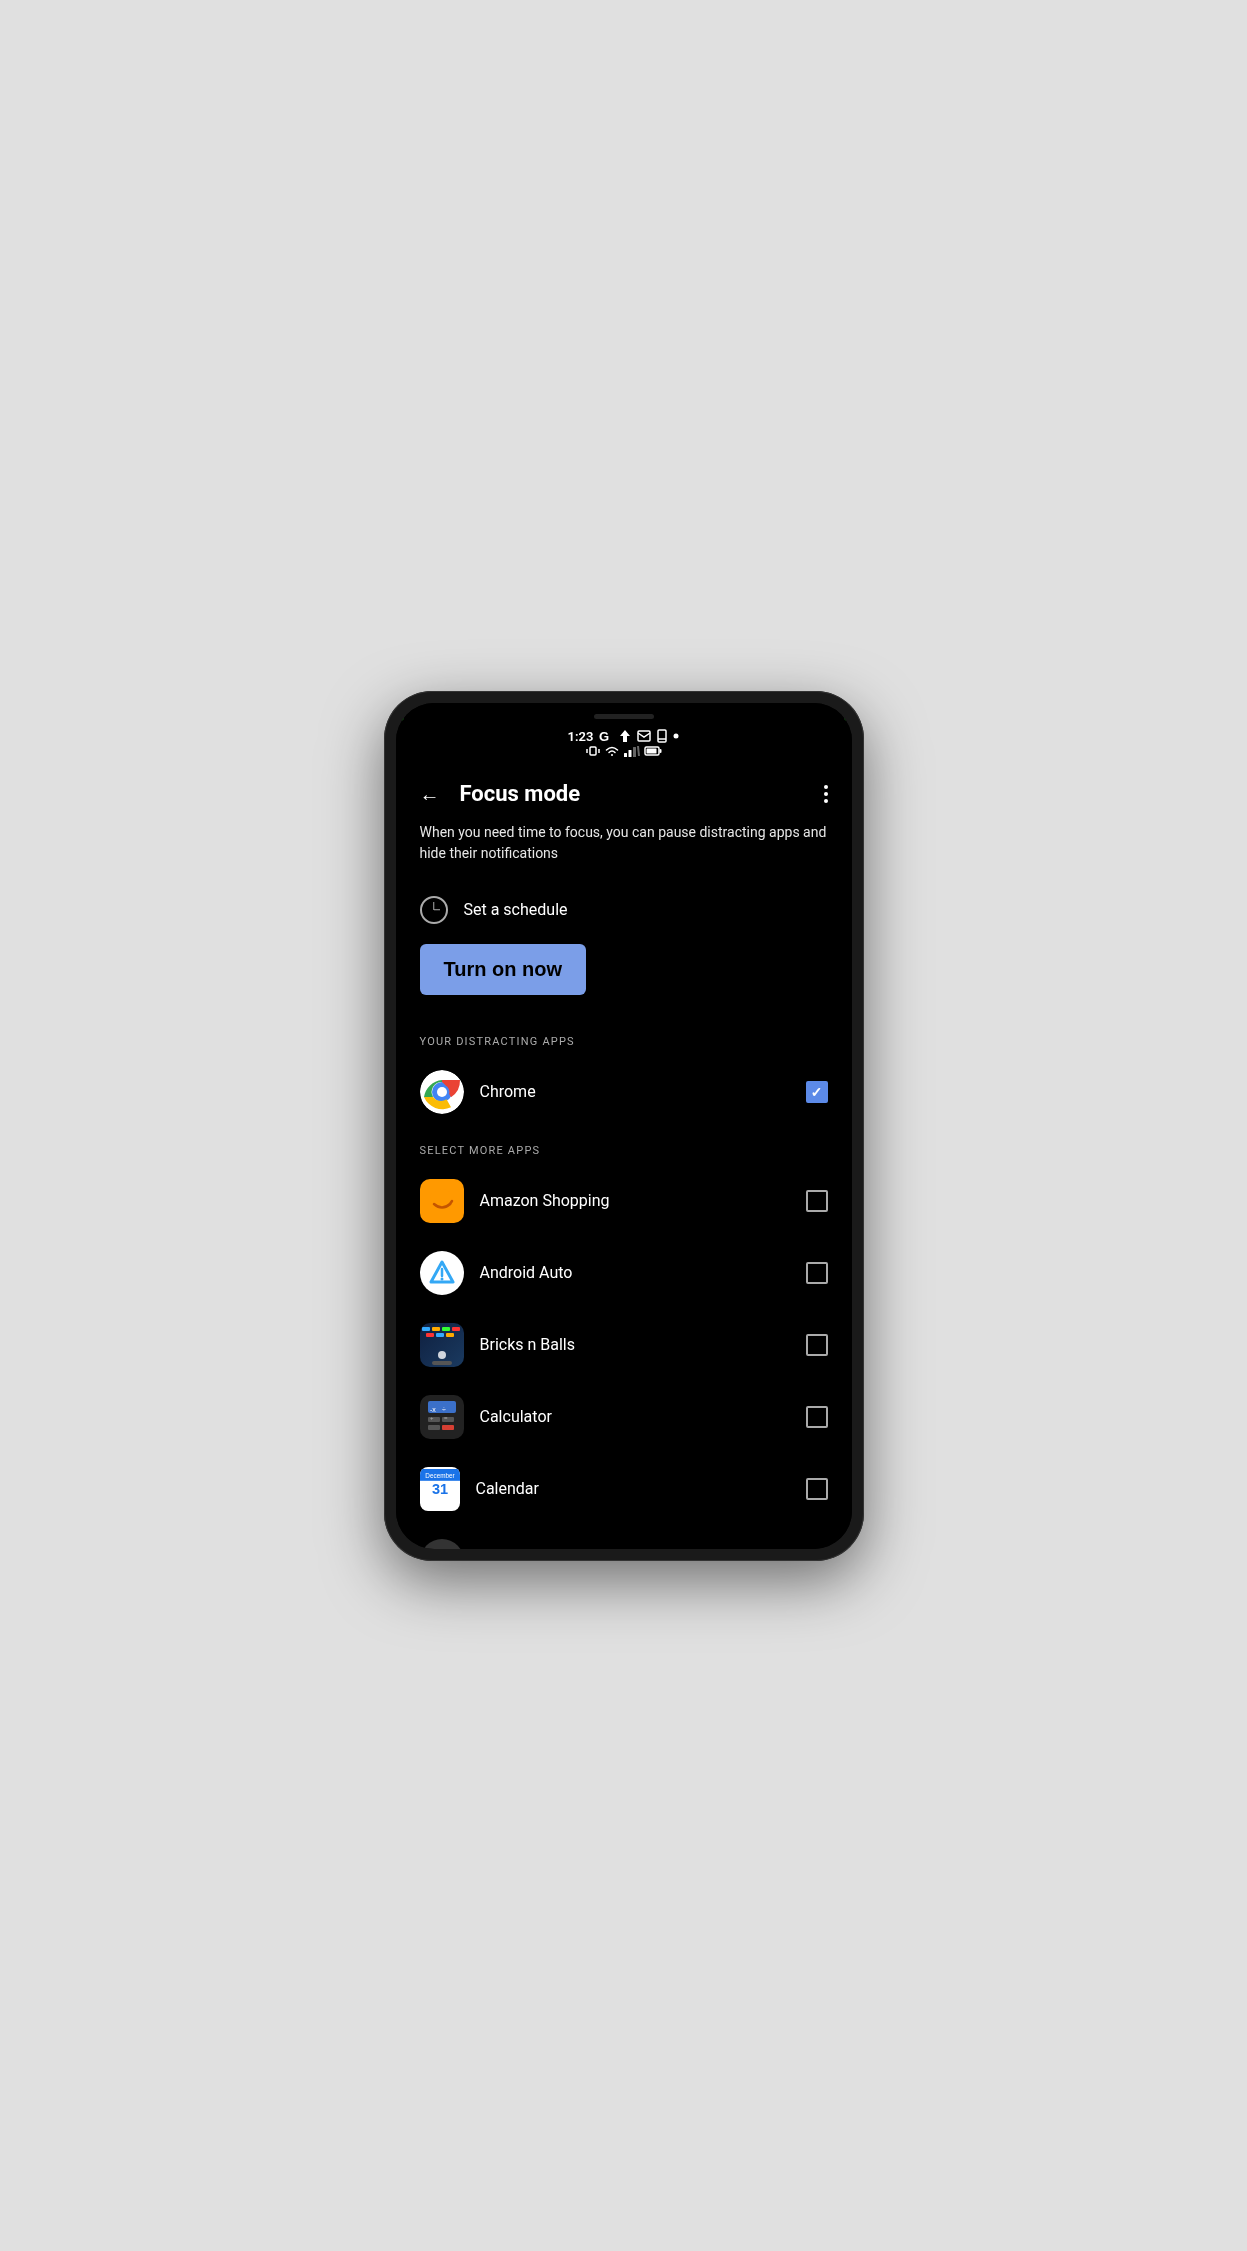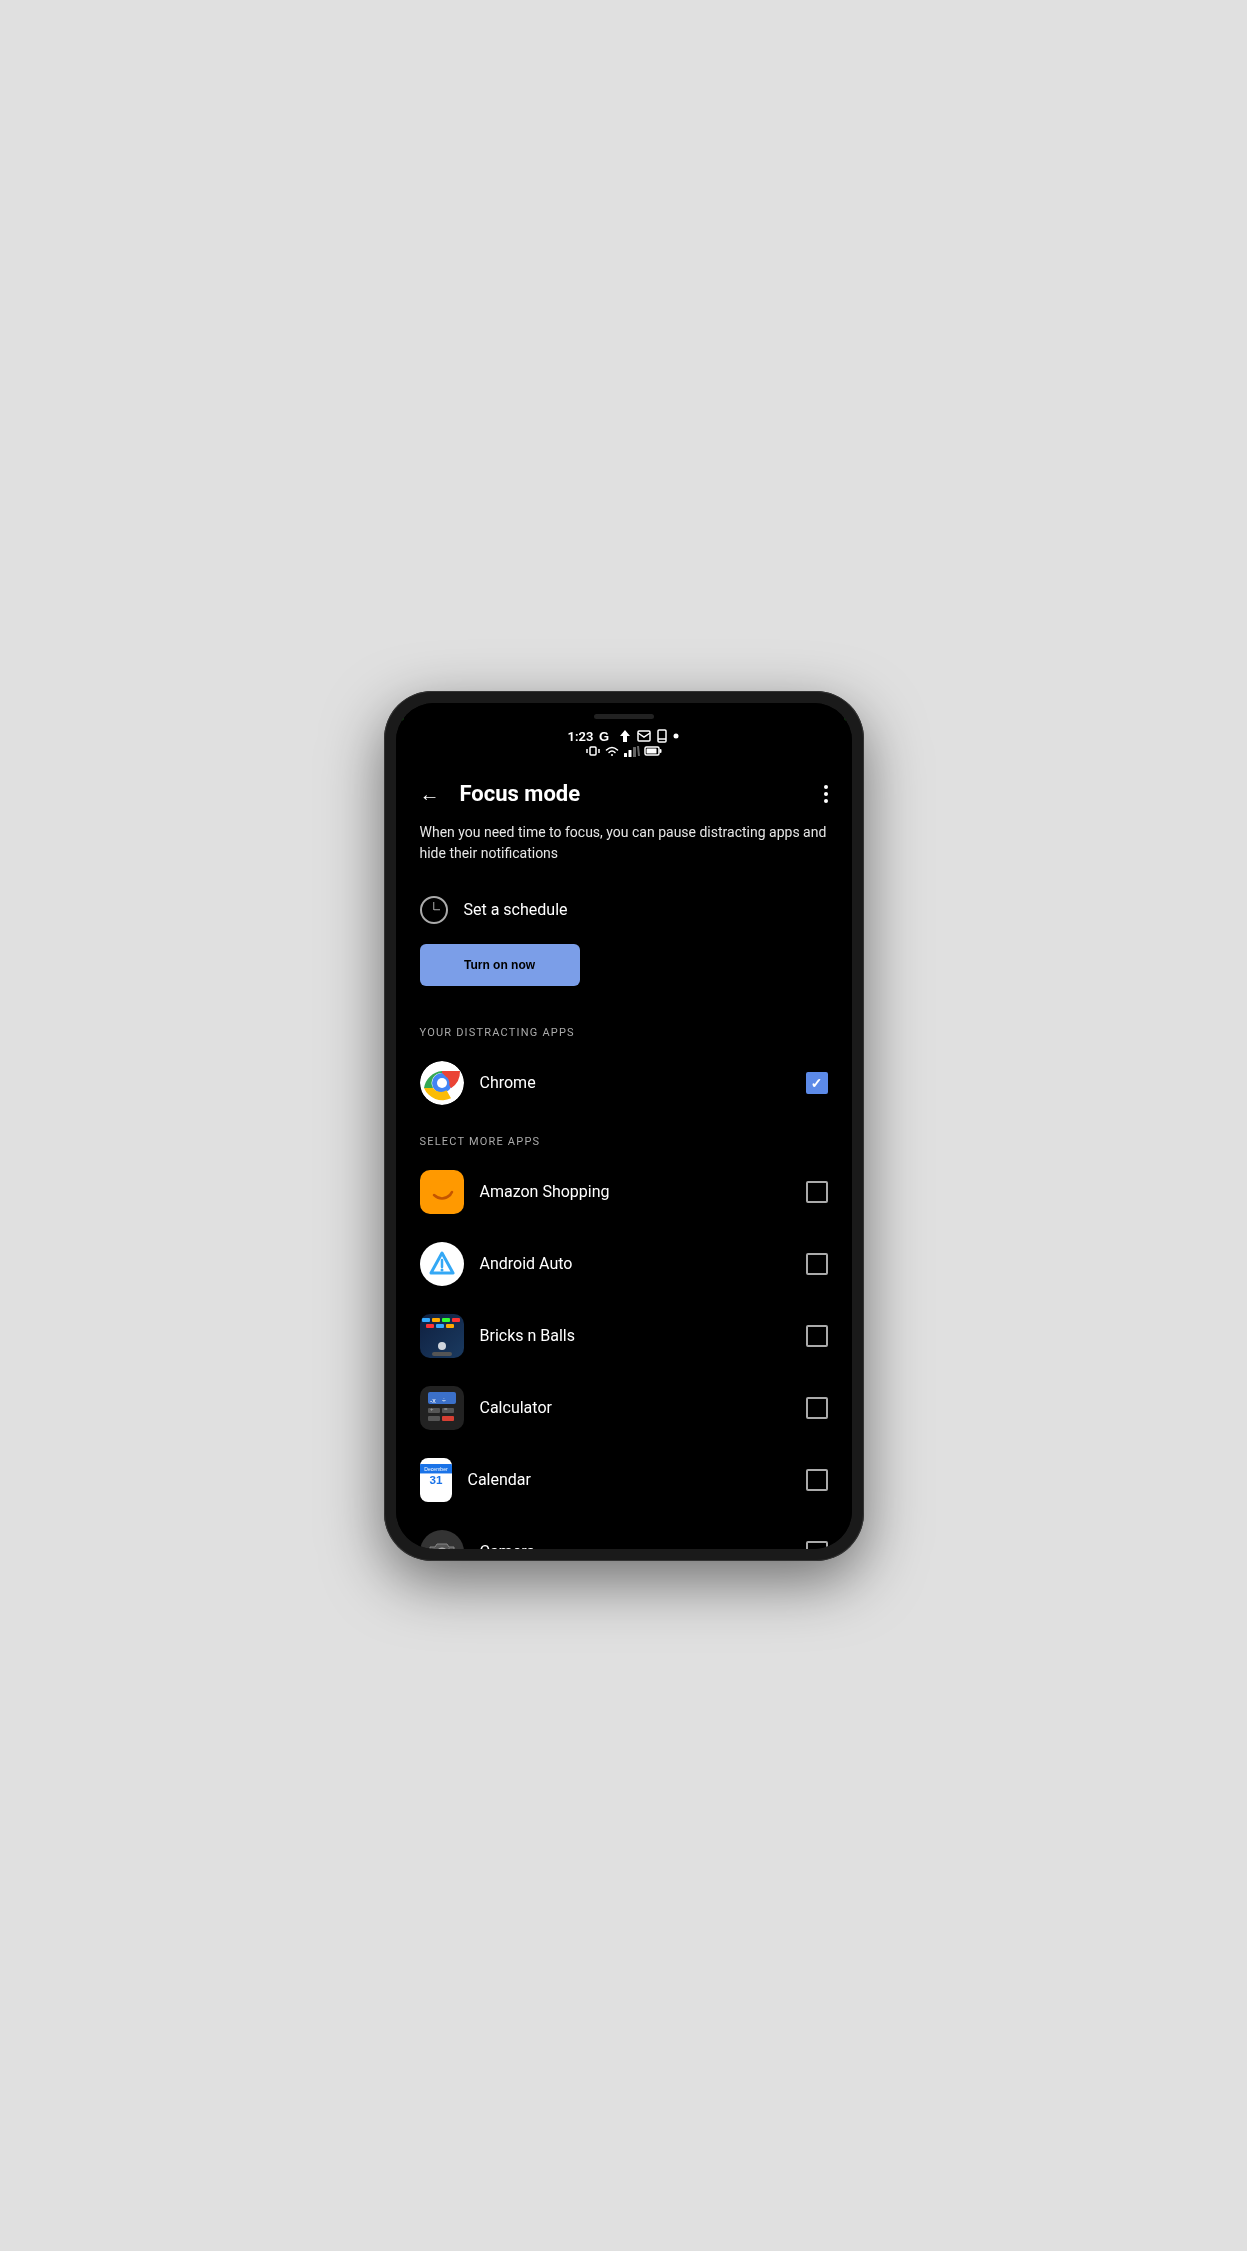--- a/index.html
+++ b/index.html
@@ -165,21 +165,21 @@
       font-size: 16px;
       text-align: right;
     }
     .turn-on-btn {
       margin: 0 24px 24px;
       background: #7b9ee8;
       border: none;
       border-radius: 6px;
       padding: 14px 24px;
       color: #000;
-      font-size: 12px;
+      font-size: 20px;
       font-weight: 600;
       cursor: pointer;
       text-align: center;
       align-self: flex-start;
       width: auto;
       min-width: 160px;
     }
     .divider {
       height: 1px;
       background: #333;
@@ -466,21 +466,21 @@
             <text x="22" y="17" font-size="7" fill="white" font-family="Arial">÷</text>
             <text x="10" y="25" font-size="6" fill="#aaa" font-family="Arial">+</text>
             <text x="24" y="25" font-size="6" fill="#aaa" font-family="Arial">=</text>
           </svg>
         </div>
         <span class="app-name">Calculator</span>
         <div class="checkbox"></div>
       </div>
 
       <div class="app-row">
-        <div class="app-icon cal-icon" style="background:#fff;border-radius:8px;width:32px;height:44px;overflow:hidden;text-align:right;">
+        <div class="app-icon cal-icon" style="background:#fff;border-radius:8px;width:40px;height:44px;overflow:hidden;text-align:right;">
           <svg width="44" height="44" viewBox="0 0 44 44">
             <rect x="0" y="0" width="44" height="13" fill="#1a73e8"></rect>
             <text x="22" y="27" font-size="16" font-weight="700" text-anchor="middle" fill="#1a73e8" font-family="Arial">31</text>
             <text x="22" y="10" font-size="7" text-anchor="middle" fill="white" font-family="Arial">December</text>
           </svg>
         </div>
         <span class="app-name">Calendar</span>
         <div class="checkbox"></div>
       </div>
 

